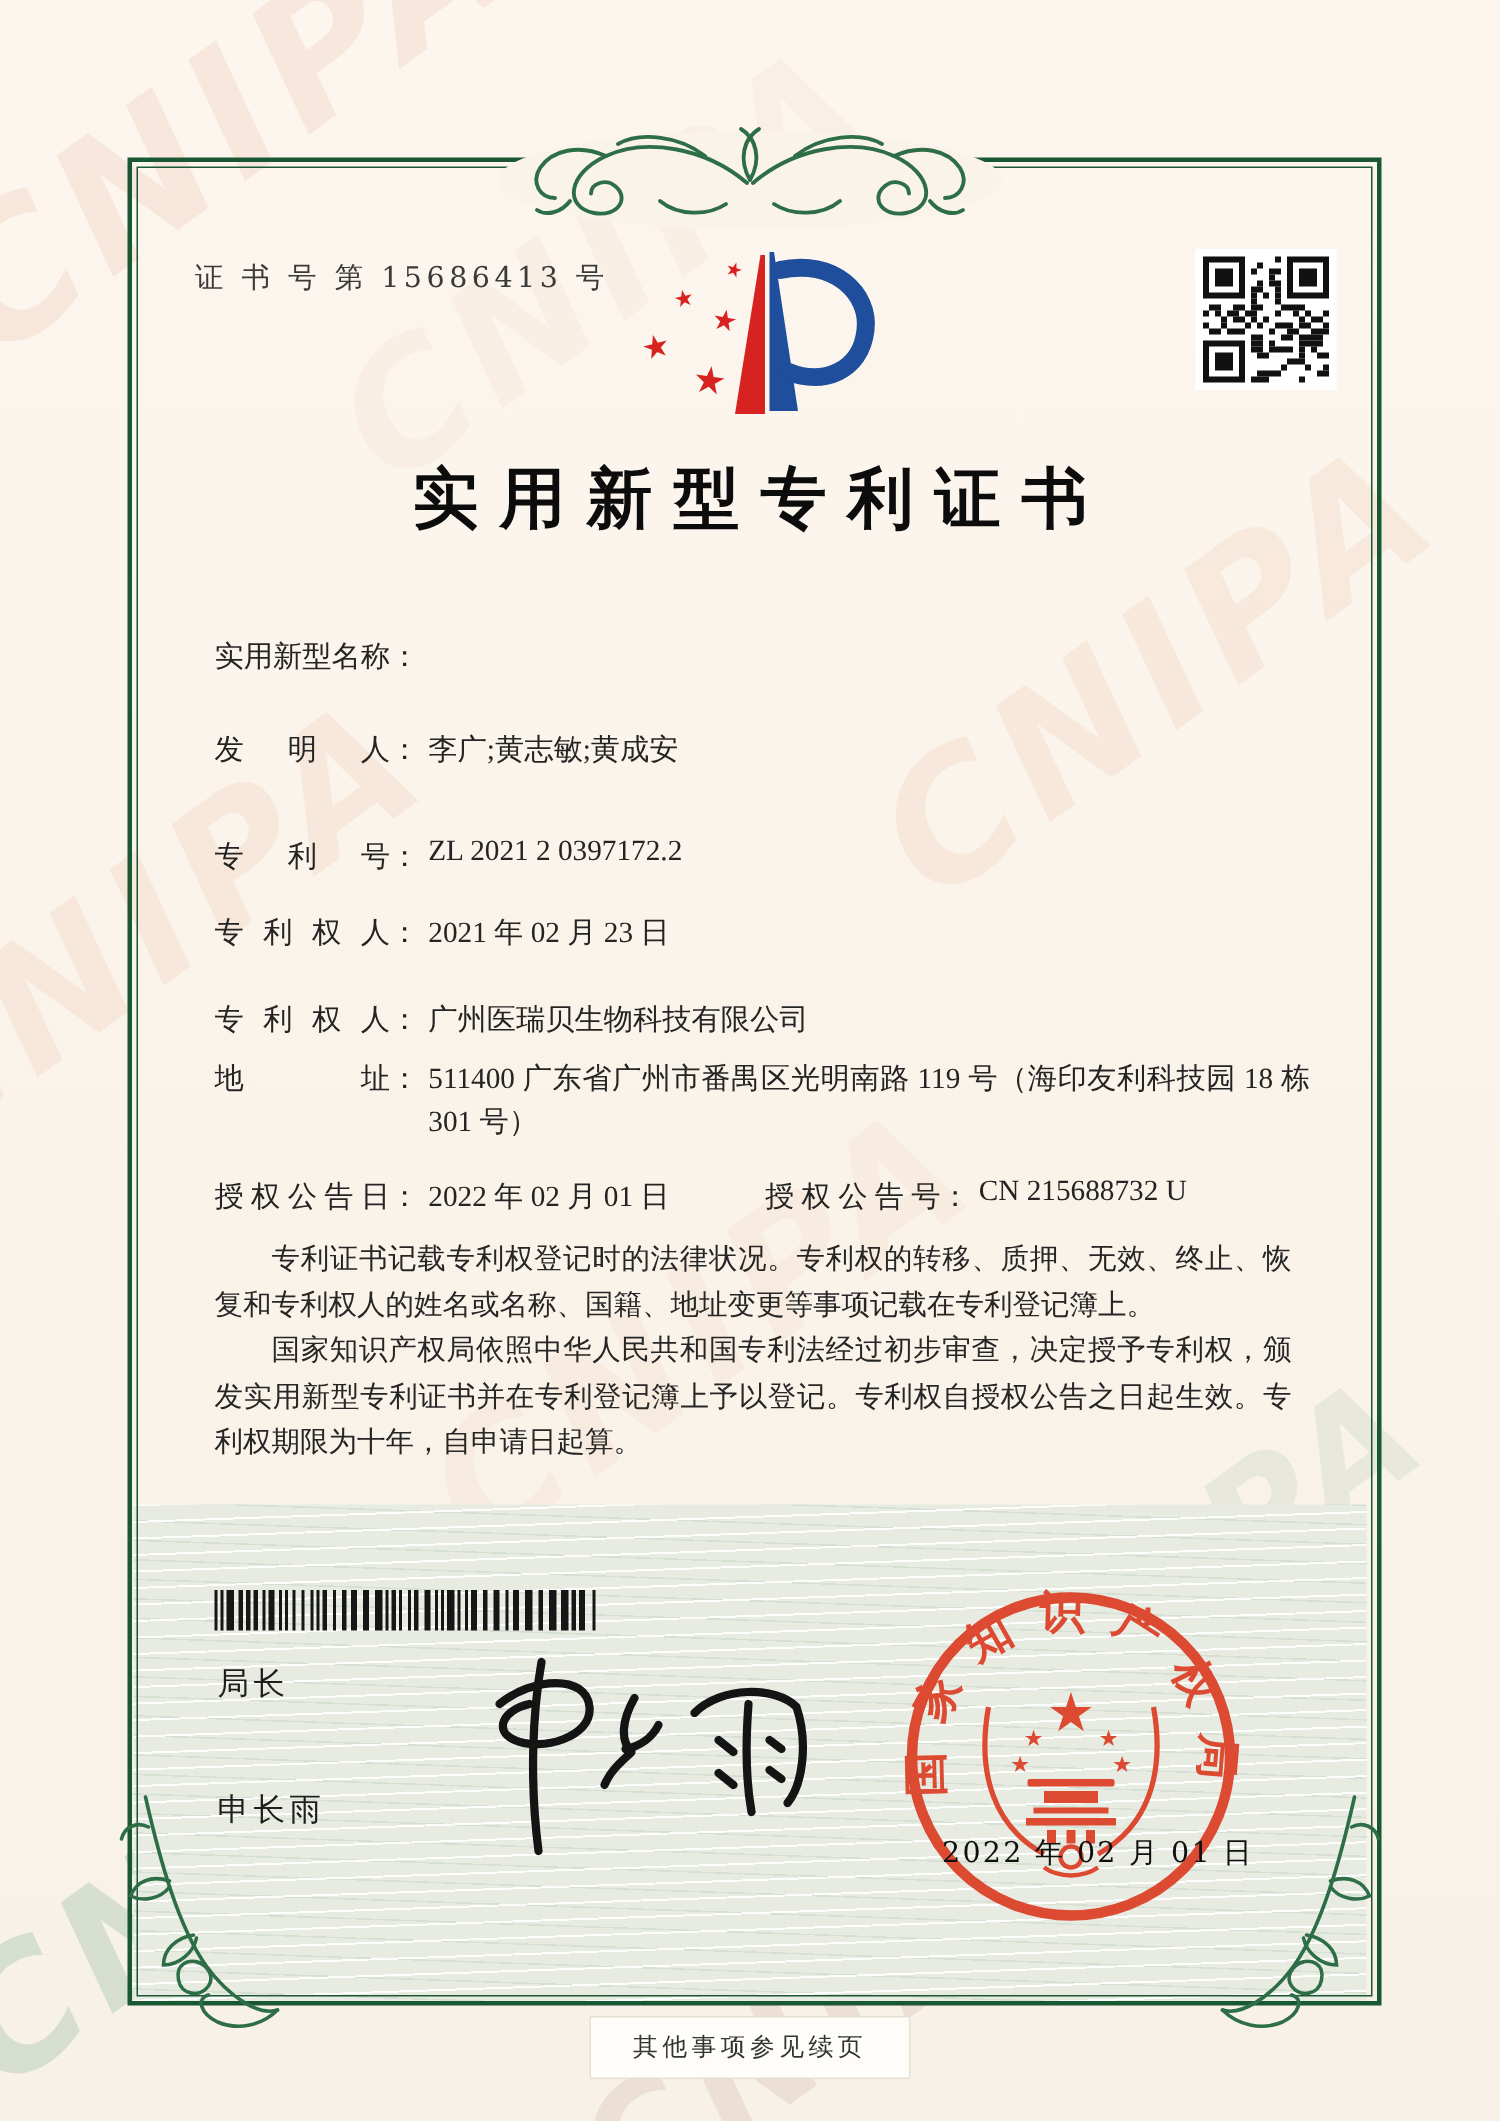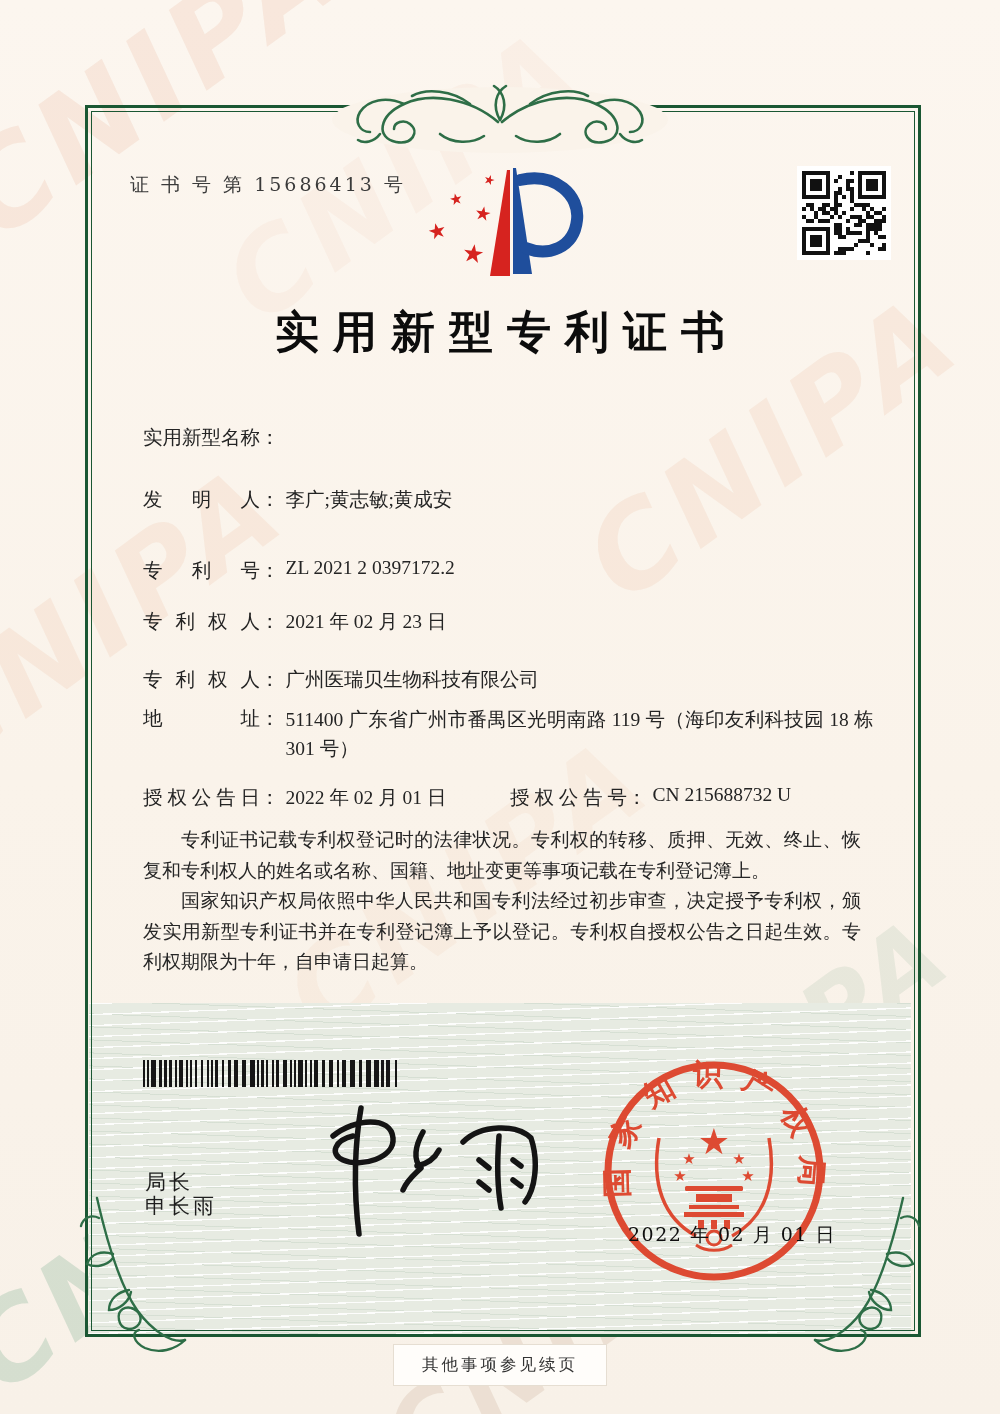--- a/index.html
+++ b/index.html
@@ -346,21 +346,21 @@
       <span style="left:199px;width:4px"></span>
       <span style="left:207px;width:5px"></span>
       <span style="left:216px;width:3px"></span>
       <span style="left:223px;width:5px"></span>
       <span style="left:231px;width:5px"></span>
       <span style="left:238px;width:3px"></span>
       <span style="left:243px;width:4px"></span>
       <span style="left:252px;width:2px"></span>
     </div>
 
-  <div class="signer" style="top:1168px">局长</div>
+  <div class="signer" style="top:1108px">局长</div>
   <div class="signer" style="top:1192px">申长雨</div>
 
   <svg class="sig-svg" viewBox="0 0 265 140">
     <g fill="none" stroke="#141414" stroke-width="5.5" stroke-linecap="round" stroke-linejoin="round">
       <path d="M66 6 C60 40 58 86 64 132"></path>
       <path d="M38 34 C60 16 96 14 98 36 C100 56 66 66 48 58 C34 52 40 38 58 34"></path>
       <path d="M128 30 C120 44 118 58 126 66 C120 72 112 78 108 88"></path>
       <path d="M122 64 C132 62 140 56 144 48"></path>
       <path d="M168 40 C186 22 222 22 236 36 C244 60 240 88 230 100"></path>
       <path d="M204 34 C202 60 202 84 206 106"></path>

